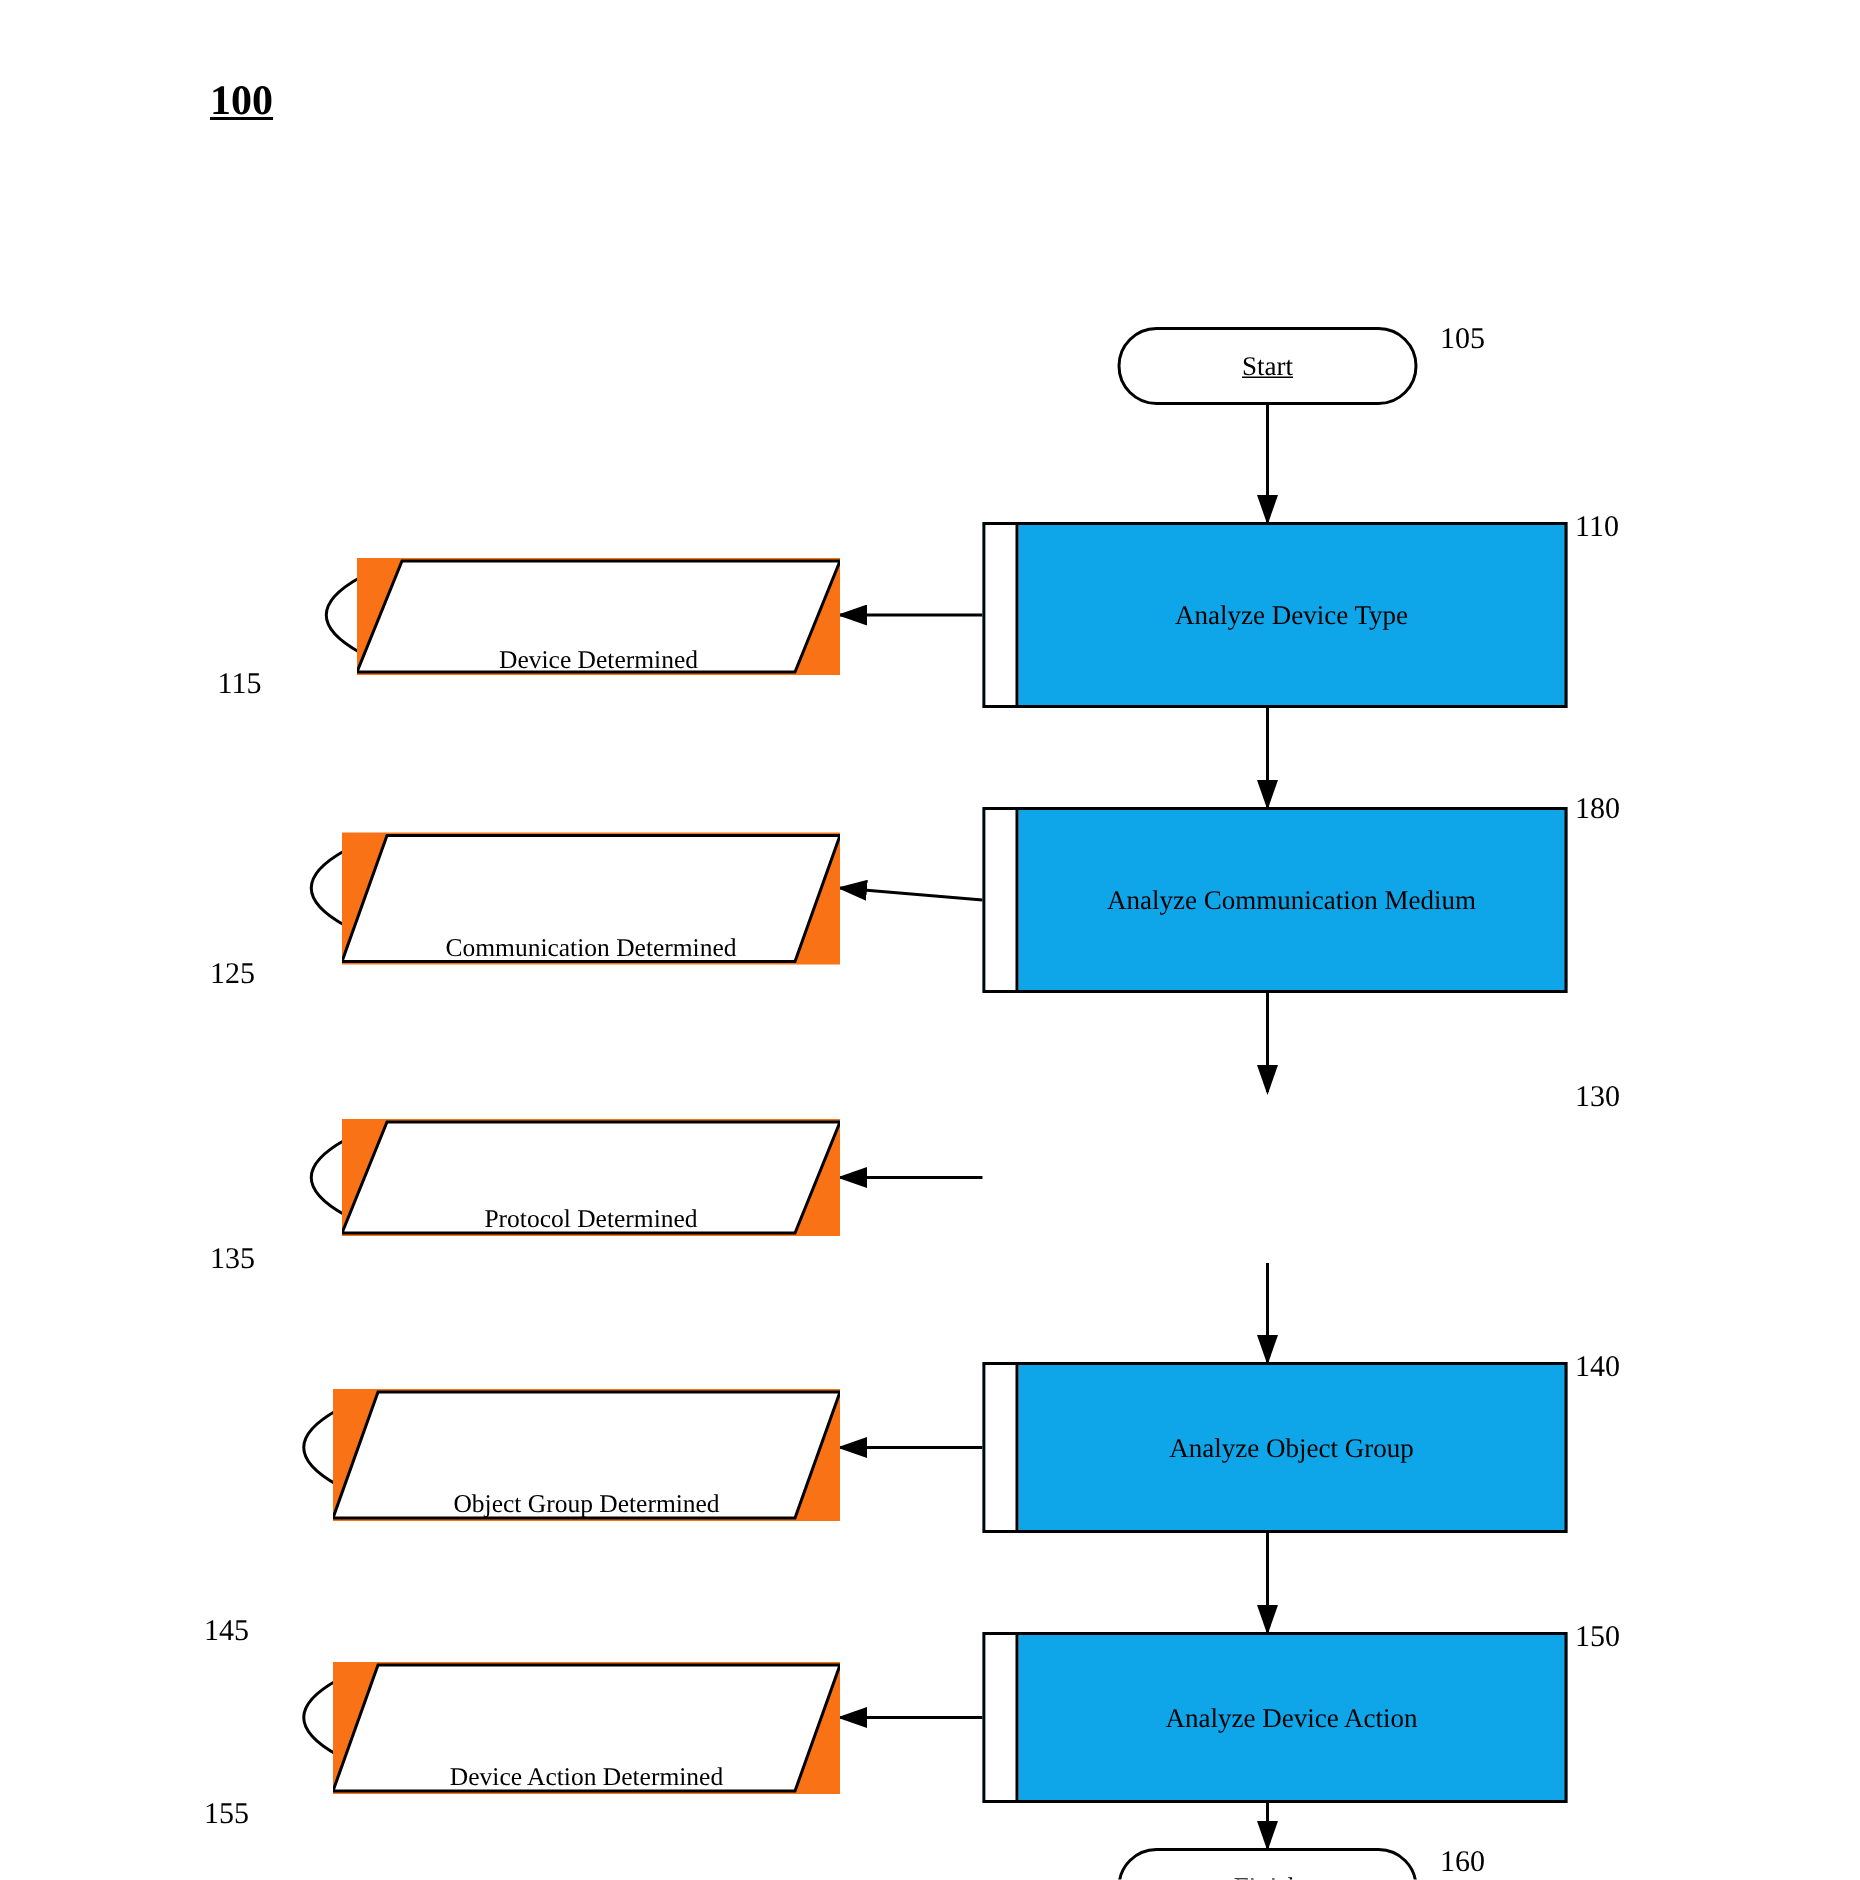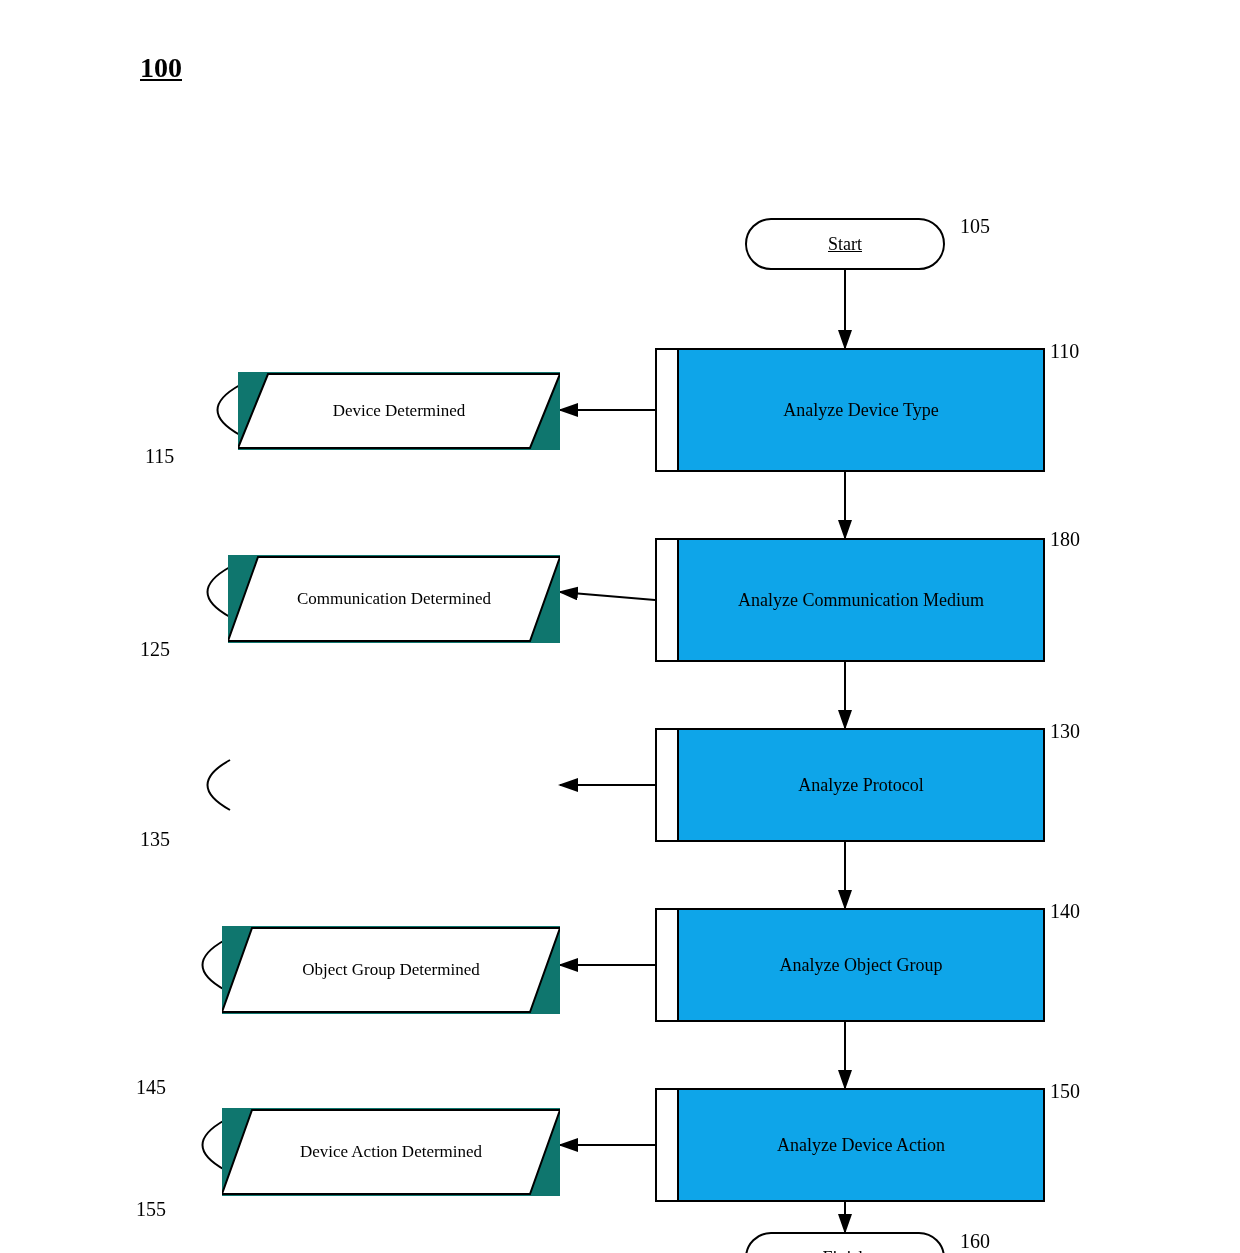--- a/index.html
+++ b/index.html
@@ -52,23 +52,23 @@
       display: flex;
       align-items: center;
       justify-content: center;
       text-align: center;
       font-size: 18px;
       text-decoration: underline;
     }
     
     .flow-para {
       position: absolute;
-      background: #0f766e;
+      background: #f97316;
       display: flex;
-      align-items: center;
+      align-items: flex-end;
       justify-content: center;
       text-align: center;
       font-size: 17px;
     }
     .flow-para svg {
       position: absolute;
       top: 0; left: 0;
       width: 100%; height: 100%;
     }
     .flow-para .para-text {
@@ -150,24 +150,20 @@
 
   <div class="ref-label" style="left: 1050px; top: 340px;">110</div>
 
   <div class="flow-box" style="left: 655px; top: 538px; width: 390px; height: 124px;">
     <div class="flow-box-inner-bar"></div>
     <span style="padding-left: 22px;">Analyze Communication Medium</span>
   </div>
 
   <div class="ref-label" style="left: 1050px; top: 528px;">180</div>
 
-  <div class="flow-box" style="left: 655px; top: 728px; width: 390px; height: 114px;">
-    <div class="flow-box-inner-bar"></div>
-    <span style="padding-left: 22px;">Analyze Protocol</span>
-  </div>
 
   <div class="ref-label" style="left: 1050px; top: 720px;">130</div>
 
   <div class="flow-box" style="left: 655px; top: 908px; width: 390px; height: 114px;">
     <div class="flow-box-inner-bar"></div>
     <span style="padding-left: 22px;">Analyze Object Group</span>
   </div>
 
   <div class="ref-label" style="left: 1050px; top: 900px;">140</div>
 
@@ -195,20 +191,26 @@
 
   <div class="flow-para" style="left: 228px; top: 555px; width: 332px; height: 88px;">
     <svg viewBox="0 0 332 88" preserveAspectRatio="none">
       <polygon points="30,2 332,2 302,86 0,86" fill="white" stroke="black" stroke-width="2"></polygon>
     </svg>
     <span class="para-text" style="line-height:1.3;">Communication Determined</span>
   </div>
 
   <div class="ref-label" style="left: 140px; top: 638px;">125</div>
 
+  <div class="flow-para" style="left: 228px; top: 746px; width: 332px; height: 78px;">
+    <svg viewBox="0 0 332 78" preserveAspectRatio="none">
+      <polygon points="30,2 332,2 302,76 0,76" fill="white" stroke="black" stroke-width="2"></polygon>
+    </svg>
+    <span class="para-text" style="line-height:1.3;">Protocol Determined</span>
+  </div>
 
   <div class="ref-label" style="left: 140px; top: 828px;">135</div>
 
   <div class="flow-para" style="left: 222px; top: 926px; width: 338px; height: 88px;">
     <svg viewBox="0 0 338 88" preserveAspectRatio="none">
       <polygon points="30,2 338,2 308,86 0,86" fill="white" stroke="black" stroke-width="2"></polygon>
     </svg>
     <span class="para-text" style="line-height:1.3;">Object Group Determined</span>
   </div>
 

